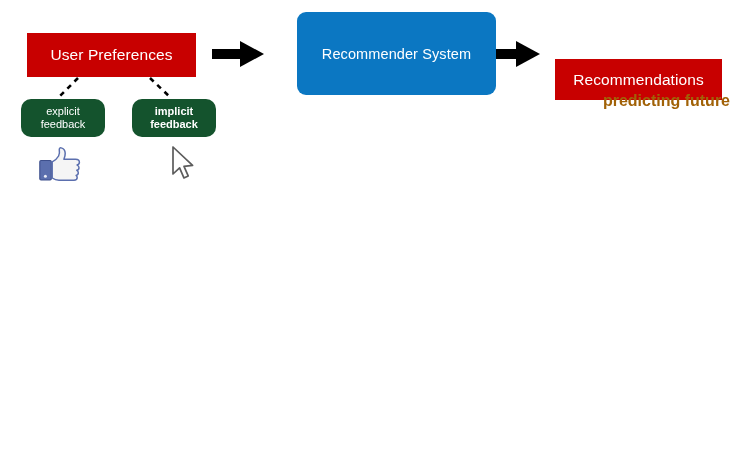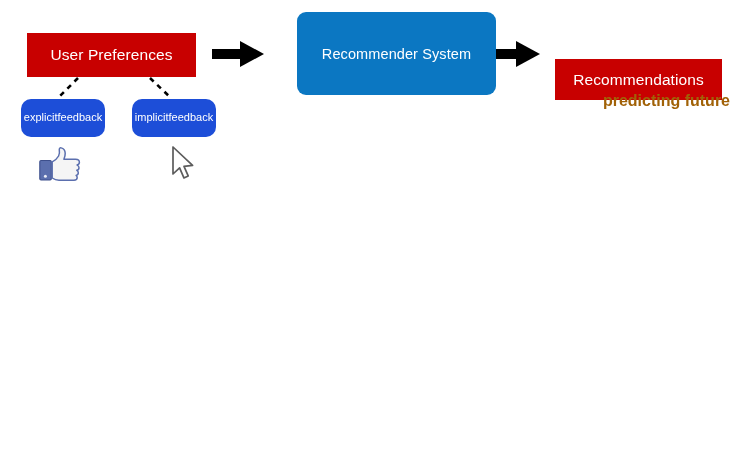--- a/index.html
+++ b/index.html
@@ -66,40 +66,42 @@
     background: #c80000;
     font-size: 15.5px;
     letter-spacing: 0.1px;
     margin-top: 24px;
   }
 
   
   .chip {
     position: absolute;
     box-sizing: border-box;
-    background: #1d4ed8;
+    background: #14532d;
     border-radius: 10px;
     color: #ffffff;
     font-size: 11px;
     line-height: 13.5px;
     display: flex;
+    flex-direction: column;
     align-items: center;
     justify-content: center;
   }
   #chip-explicit-feedback {
     left: 21px;
     top: 99px;
     width: 84px;
     height: 38px;
   }
   #chip-implicit-feedback {
     left: 132px;
     top: 99px;
     width: 84px;
     height: 38px;
+    font-weight: bold;
   }
 
   
   #caption-predicting {
     position: absolute;
     left: 548px;
     top: 90px;
     width: 182px;
     text-align: right;
     color: #a16207;

